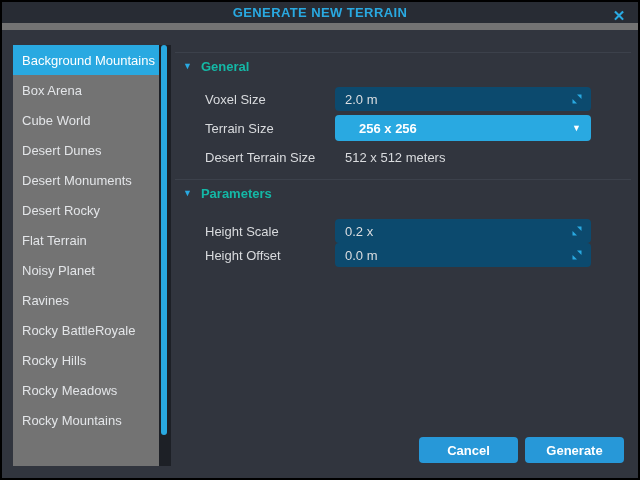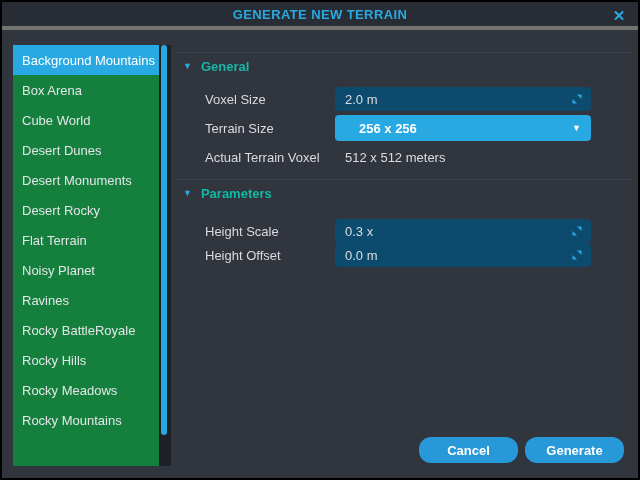--- a/index.html
+++ b/index.html
@@ -13,21 +13,21 @@
   .dialog {
     position: absolute;
     left: 2px; top: 2px; right: 2px; bottom: 2px;
     background: #31353e;
   }
   
   .titlebar {
     position: absolute;
     left: 0; top: 0; right: 0; height: 28px;
     background: #282c34;
-    border-bottom: 4px solid #737373;
+    border-bottom: 7px solid #737373;
     display: flex; align-items: center; justify-content: center;
   }
   .title-text {
     color: #29a9e1;
     font-size: 13px;
     font-weight: bold;
     letter-spacing: 0.4px;
   }
   .close-btn {
     position: absolute;
@@ -37,21 +37,21 @@
     color: #29a9e1;
     font-size: 15px;
     font-weight: bold;
     cursor: pointer;
   }
   
   .list-panel {
     position: absolute;
     left: 11px; top: 43px;
     width: 158px; height: 421px;
-    background: #15803d;
+    background: #737373;
     overflow: hidden;
   }
   .list-items { position: absolute; left: 0; top: 0; right: 12px; }
   .list-item {
     height: 30px;
     display: flex; align-items: center;
     padding-left: 9px;
     color: #e3e5e8;
     font-size: 13px;
     cursor: pointer;
@@ -140,21 +140,21 @@
     font-size: 9px;
   }
   .static-value { color: #d9dbde; font-size: 13px; padding-left: 10px; text-align: center; }
   
   .btn {
     position: absolute;
     top: 435px;
     width: 99px; height: 26px;
     background: #2798d8;
     border: none;
-    border-radius: 12px;
+    border-radius: 4px;
     color: #ffffff;
     font-family: "Liberation Sans", sans-serif;
     font-size: 13px;
     font-weight: bold;
     cursor: pointer;
     display: flex; align-items: center; justify-content: center;
   }
   .btn-cancel { left: 417px; }
   .btn-generate { left: 523px; }
 </style>
@@ -211,35 +211,35 @@
 
     <div class="row" style="top:85px; height:26px">
       <span class="row-label">Terrain Size</span>
       <div class="dropdown">
         <span>256 x 256</span>
         <span class="caret-icon">▼</span>
       </div>
     </div>
 
     <div class="row" style="top:117px; height:20px">
-      <span class="row-label">Actual Terrain Voxel</span>
+      <span class="row-label">Desert Terrain Size</span>
       <span class="static-value">512 x 512 meters</span>
     </div>
 
     <div class="separator" style="top:149px"></div>
 
     <div class="section-header" style="top:155px">
       <span class="collapse-icon">▼</span>
       <span class="section-title">Parameters</span>
     </div>
 
     <div class="row" style="top:189px">
       <span class="row-label">Height Scale</span>
       <div class="field">
-        <span>0.3 x</span>
+        <span>0.2 x</span>
         <svg class="drag-icon" viewBox="0 0 12 12">
           <path d="M1.5 10.5 L6 10.5 L1.5 6 Z" fill="#29a9e1"></path>
           <path d="M10.5 1.5 L10.5 6 L6 1.5 Z" fill="#29a9e1"></path>
         </svg>
       </div>
     </div>
 
     <div class="row" style="top:213px">
       <span class="row-label">Height Offset</span>
       <div class="field">

